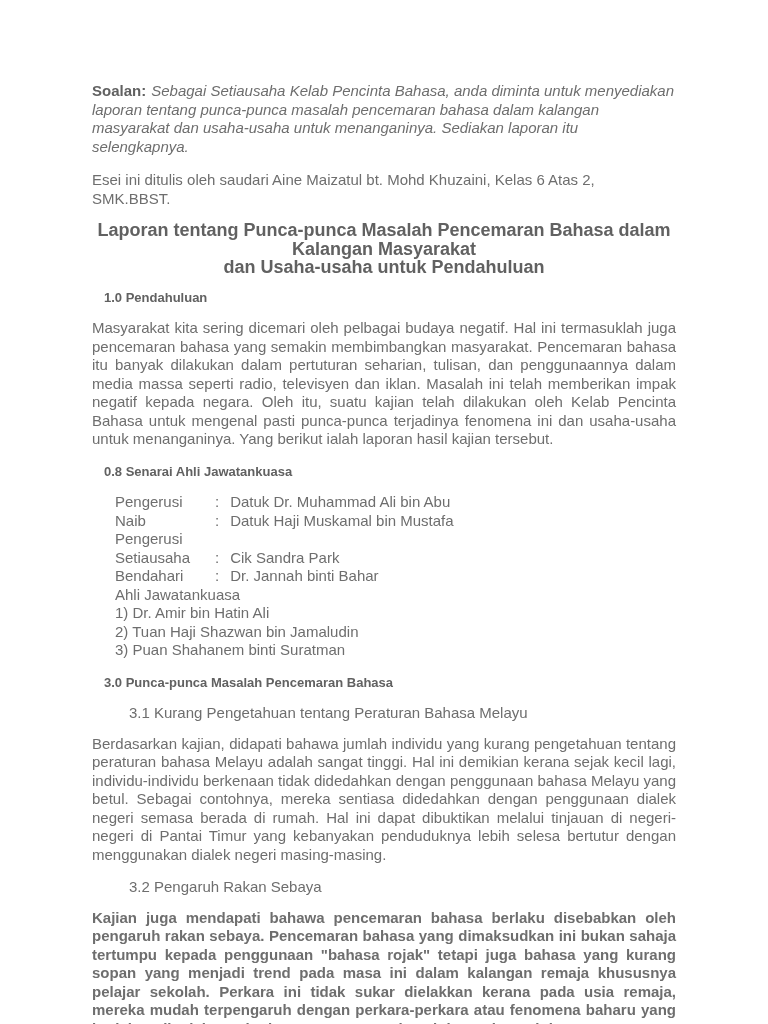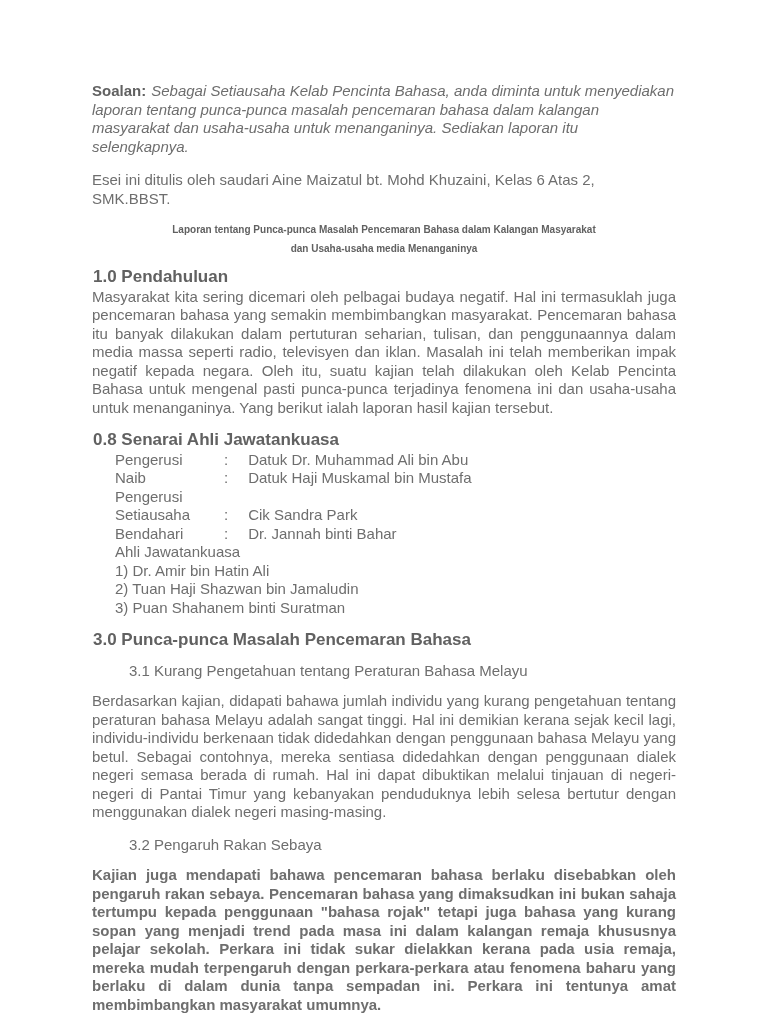--- a/index.html
+++ b/index.html
@@ -27,46 +27,46 @@
     p { margin: 0; }
 
     .question { margin: 0 0 15px 0; }
     .q-label { font-weight: 700; color: #616161; margin-right: 5px; }
     .q-text { font-style: italic; }
 
     .author { margin: 0 0 13px 0; }
 
     .doc-title {
       font-weight: 700;
-      font-size: 10px;
+      font-size: 18px;
       line-height: 18.5px;
       text-align: center;
       color: #616161;
       margin: 0 0 10px 0;
     }
 
     .sec-heading {
       font-weight: 700;
-      font-size: 17px;
+      font-size: 13px;
       line-height: 18.5px;
       color: #616161;
-      margin: 1px;
+      margin: 12px;
     }
 
     .jbody {
       text-align: justify;
       margin: 0 0 14px 0;
     }
     .jbody.last { margin-bottom: 0; font-weight: bold; }
 
     .committee {
       margin: 0 0 14px 0;
       padding-left: 23px;
     }
-    .c-row { display: flex; gap: 9px; }
+    .c-row { display: flex; }
     .c-role { flex: 0 0 100px; }
     .c-name { margin-left: 11px; }
     .member-row { display: block; }
 
     .sub-heading {
       padding-left: 25px;
       margin: 12px;
     }
   </style>
 </head>
@@ -75,21 +75,21 @@
 <div class="page">
 
   <p class="question">
     <span class="q-label">Soalan:</span><span class="q-text">Sebagai Setiausaha Kelab Pencinta Bahasa, anda diminta untuk menyediakan laporan tentang punca-punca masalah pencemaran bahasa dalam kalangan masyarakat dan usaha-usaha untuk menanganinya. Sediakan laporan itu selengkapnya.</span>
   </p>
 
   <p class="author">Esei ini ditulis oleh saudari Aine Maizatul bt. Mohd Khuzaini, Kelas 6 Atas 2, SMK.BBST.</p>
 
   <div class="doc-title">
     <span>Laporan tentang Punca-punca Masalah Pencemaran Bahasa dalam Kalangan Masyarakat</span><br>
-    <span>dan Usaha-usaha media Menanganinya</span>
+    <span>dan Usaha-usaha untuk Pendahuluan</span>
   </div>
 
   <div>
     <div class="sec-heading">1.0 Pendahuluan</div>
     <p class="jbody">Masyarakat kita sering dicemari oleh pelbagai budaya negatif. Hal ini termasuklah juga pencemaran bahasa yang semakin membimbangkan masyarakat. Pencemaran bahasa itu banyak dilakukan dalam pertuturan seharian, tulisan, dan penggunaannya dalam media massa seperti radio, televisyen dan iklan. Masalah ini telah memberikan impak negatif kepada negara. Oleh itu, suatu kajian telah dilakukan oleh Kelab Pencinta Bahasa untuk mengenal pasti punca-punca terjadinya fenomena ini dan usaha-usaha untuk menanganinya. Yang berikut ialah laporan hasil kajian tersebut.</p>
   </div>
 
   <div>
     <div class="sec-heading">0.8 Senarai Ahli Jawatankuasa</div>
     <div class="committee">

